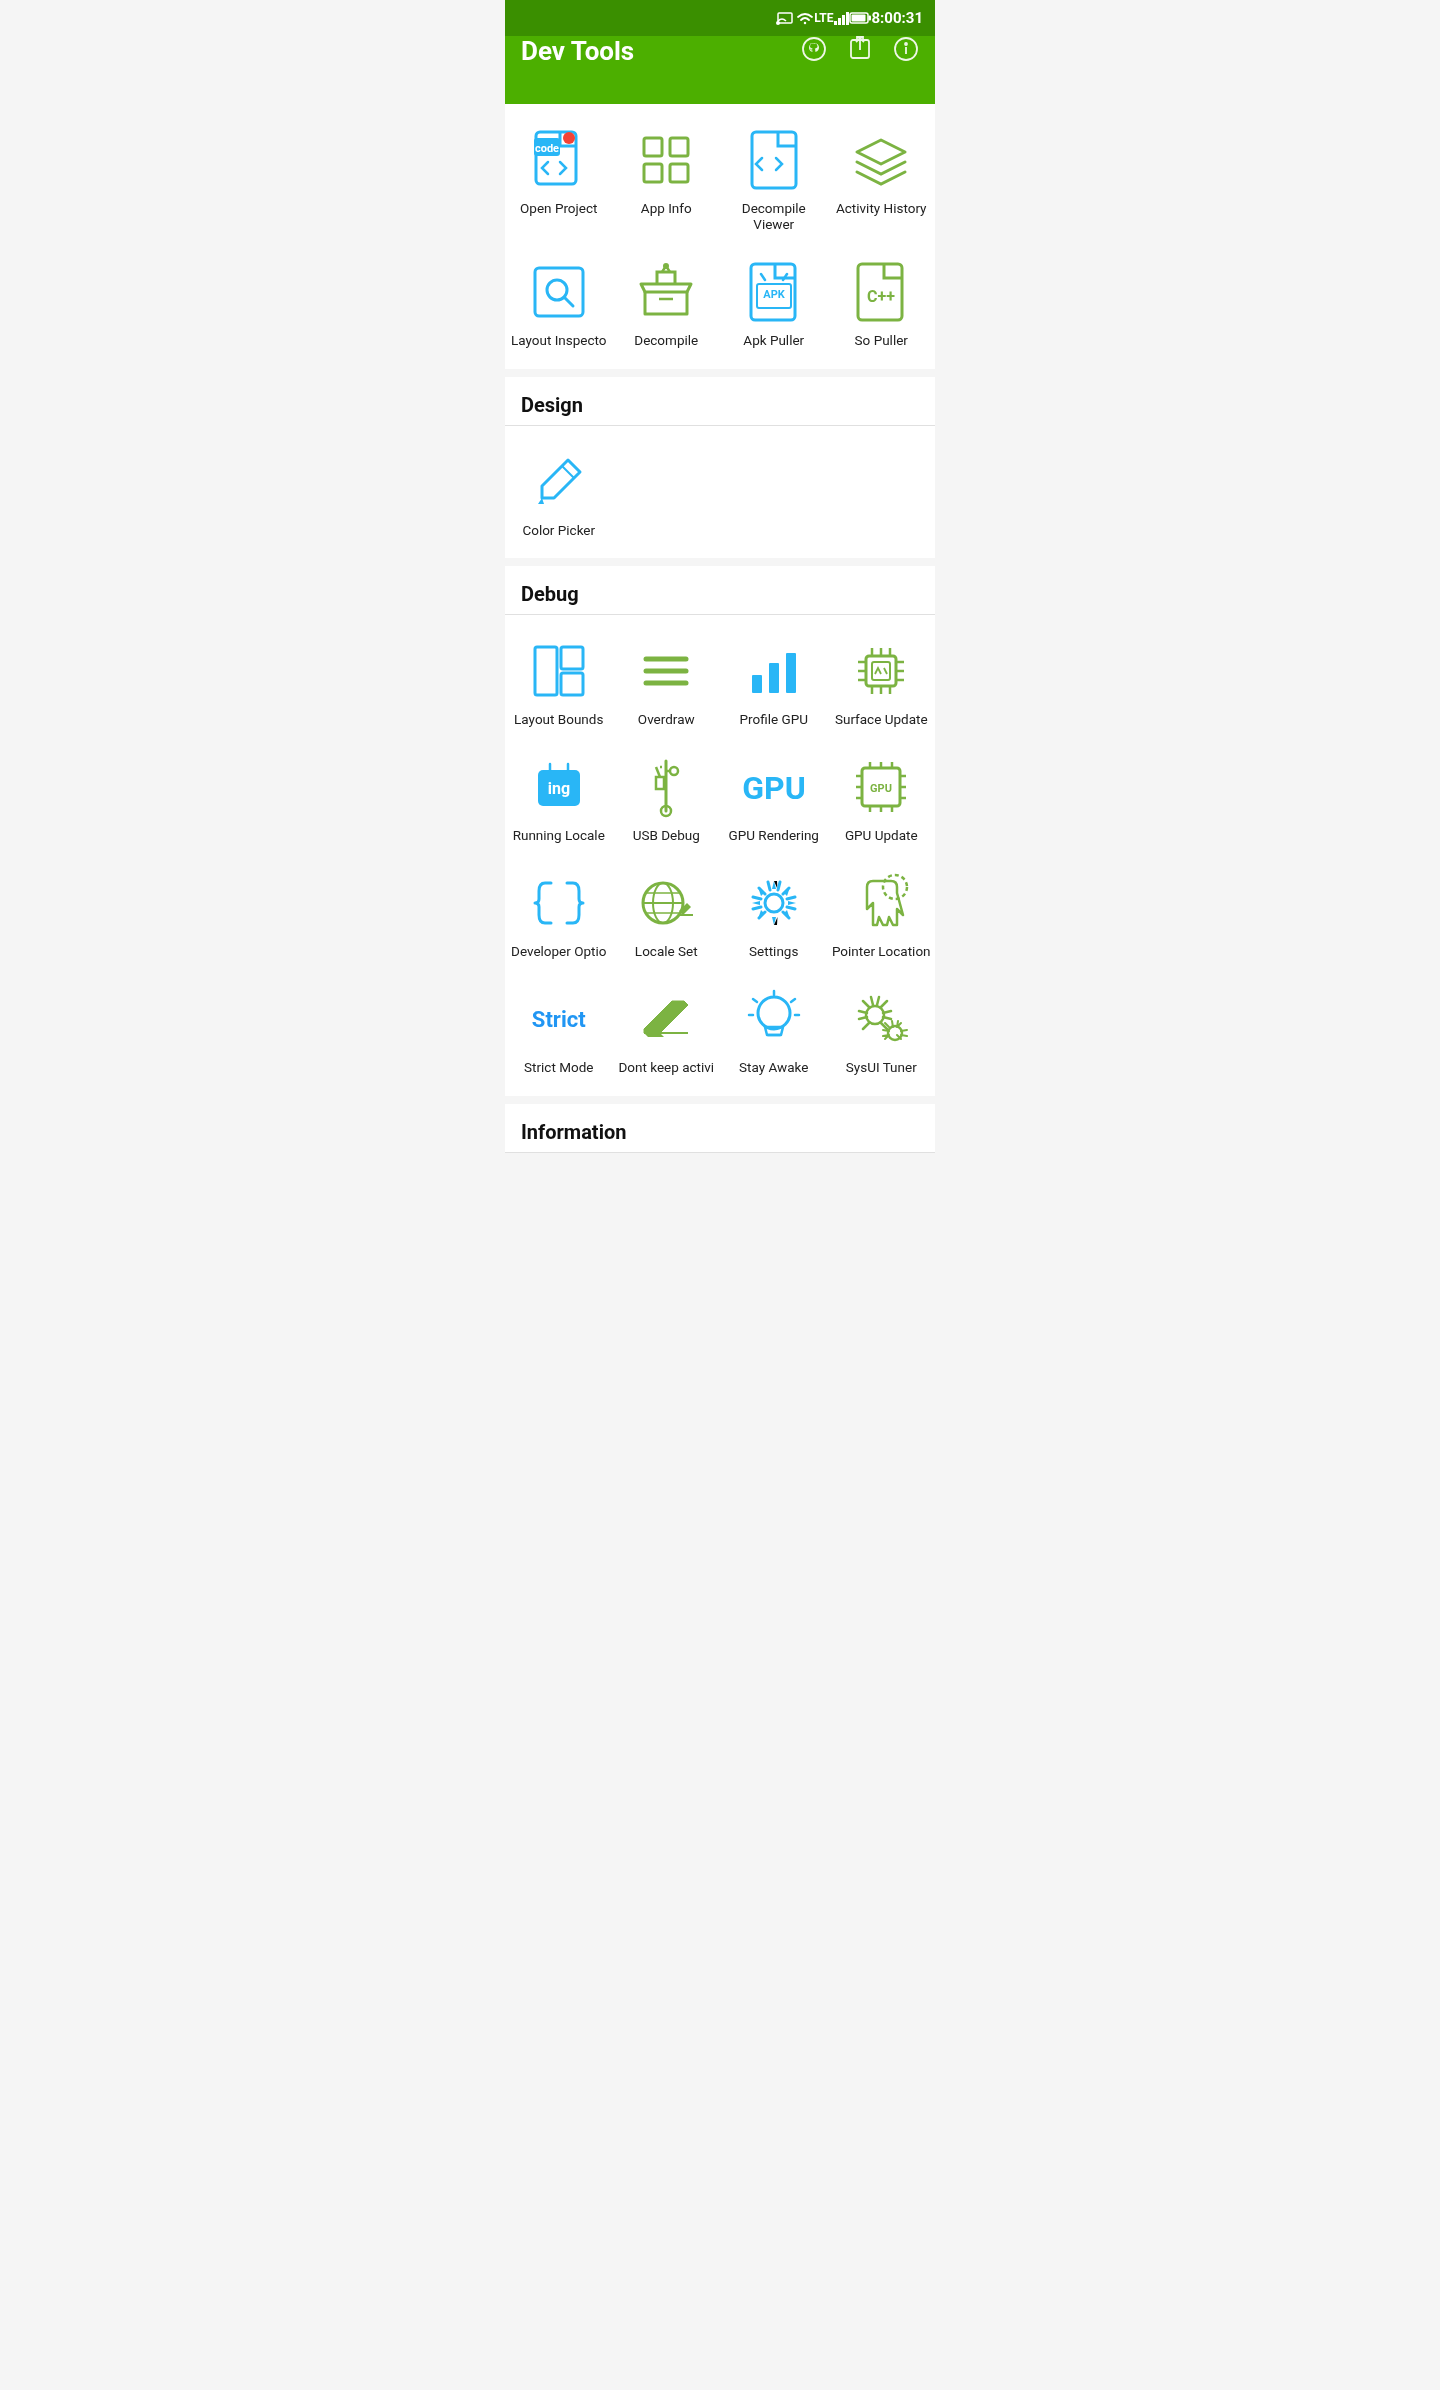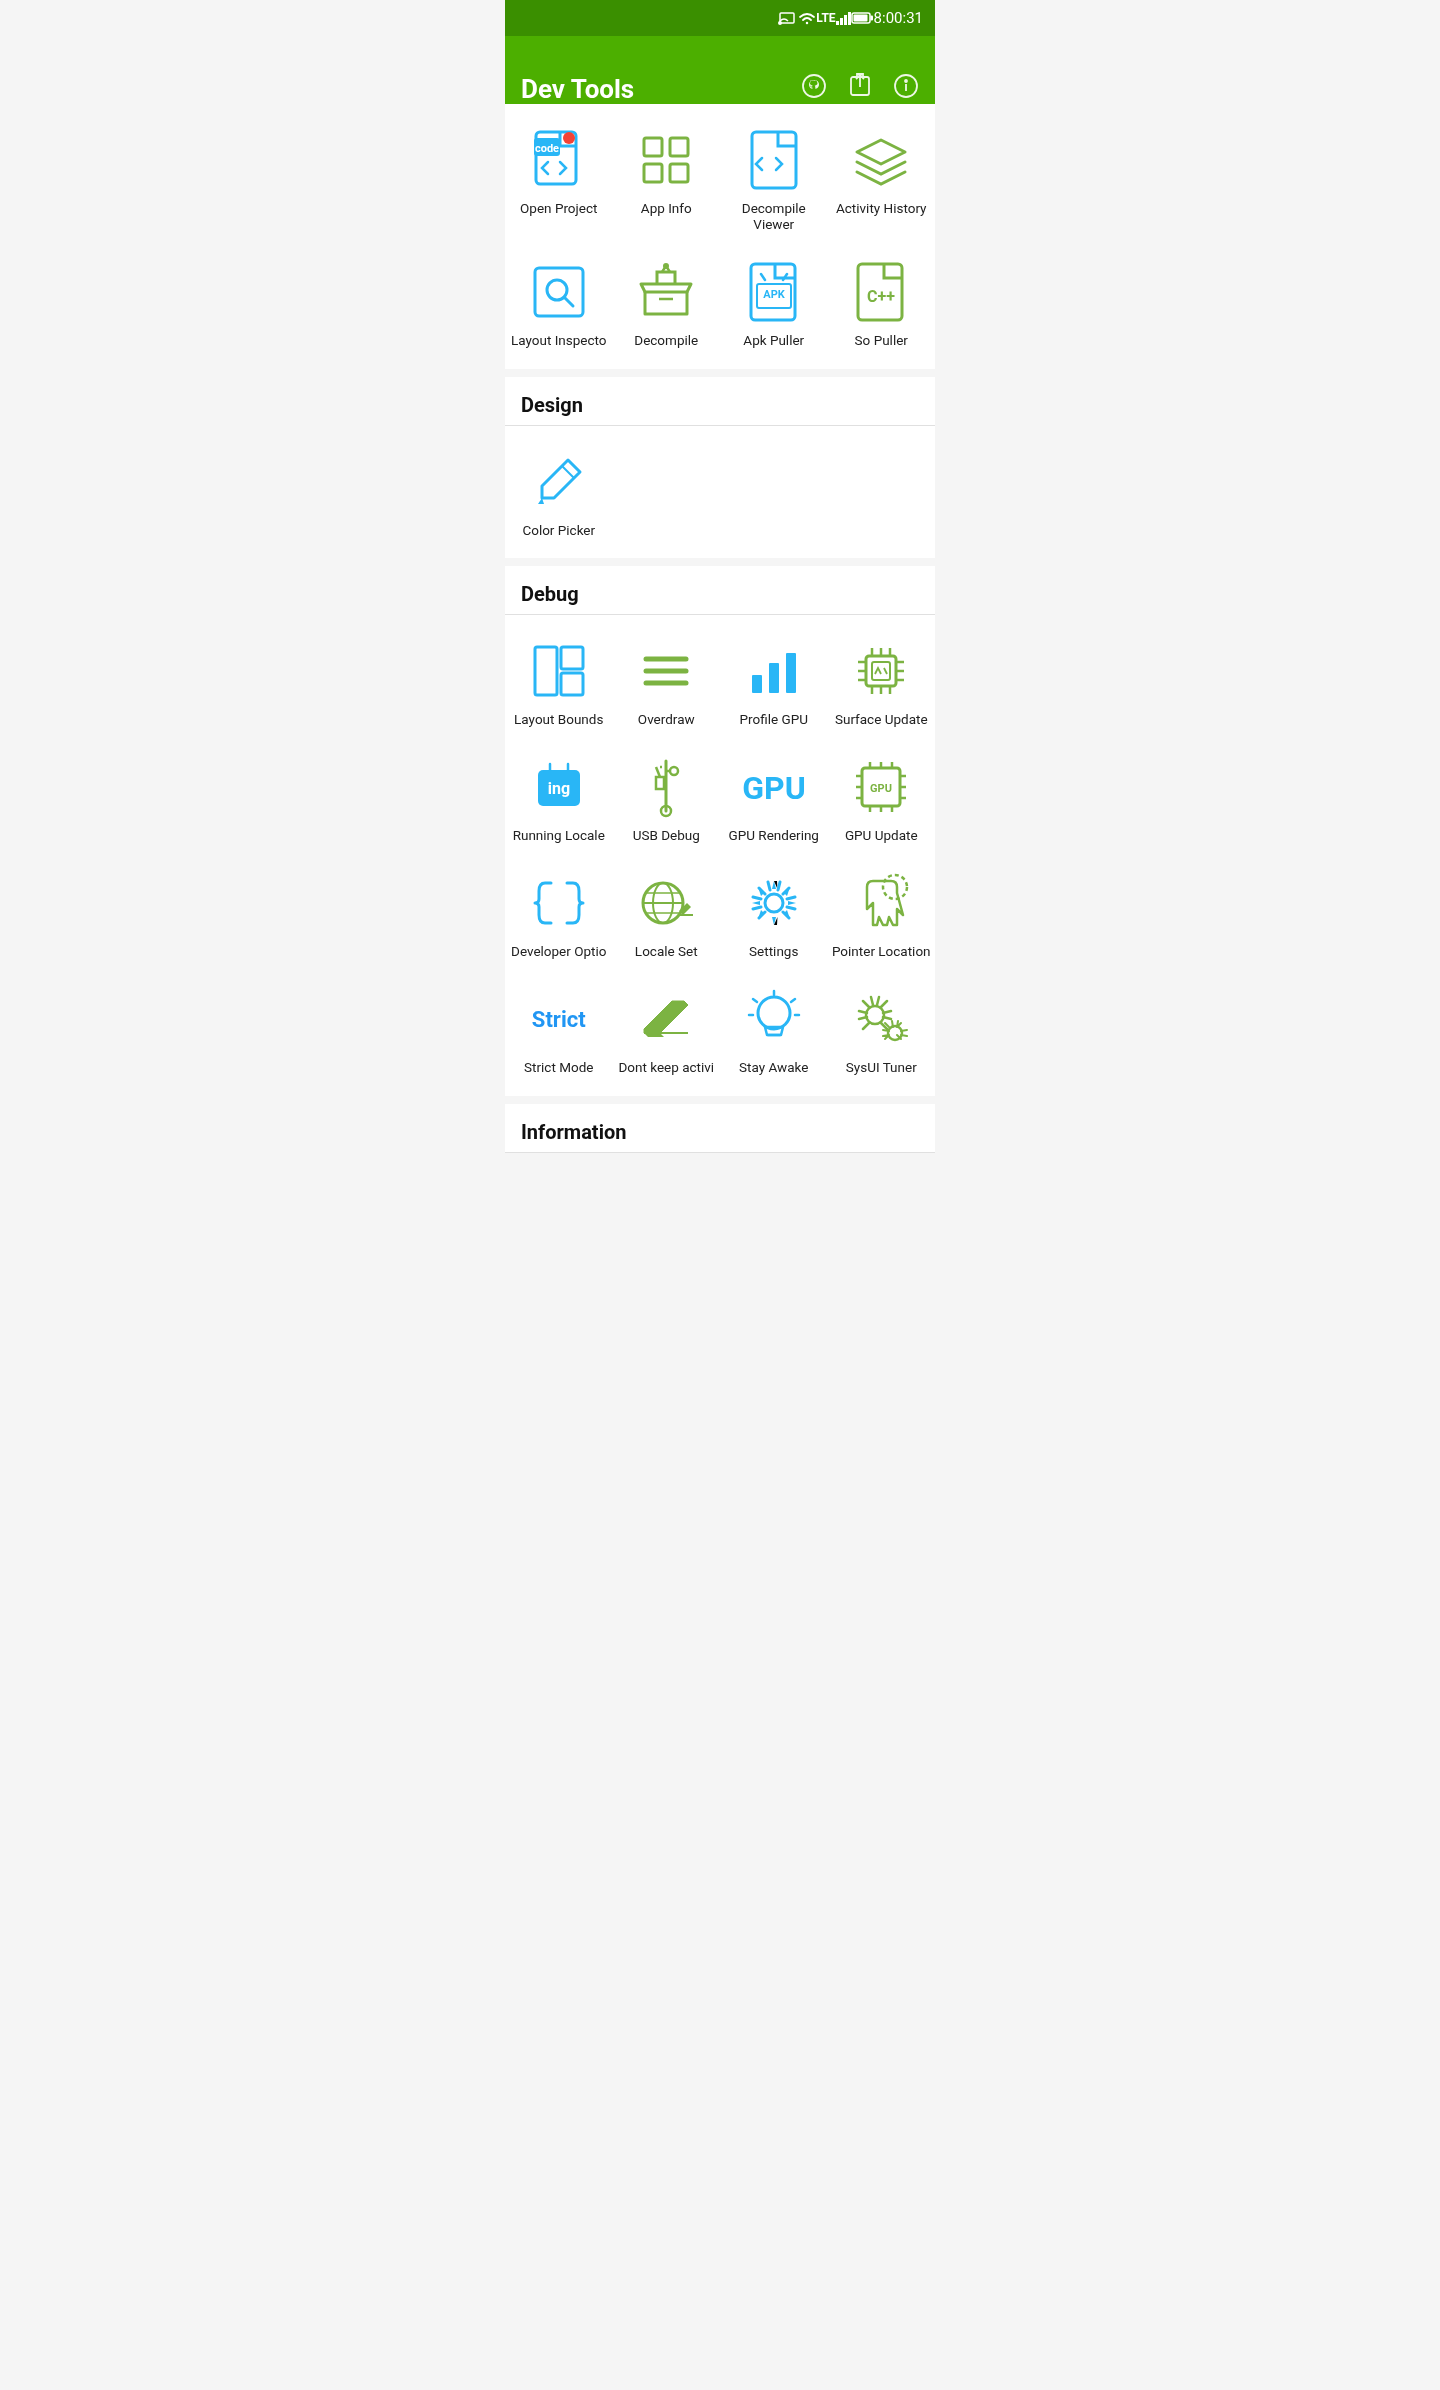--- a/index.html
+++ b/index.html
@@ -27,21 +27,21 @@
       color: white;
       font-size: 13px;
       font-weight: bold;
     }
 
     
     .header {
       background: #4caf00;
       height: 68px;
       display: flex;
-      align-items: flex-end;
+      align-items: flex-start;
       padding: 0 16px;
       gap: 16px;
     }
     .header-title {
       color: white;
       font-size: 26px;
       font-weight: bold;
       flex: 1;
     }
     .header-icons {
@@ -130,21 +130,21 @@
       <rect x="4" y="7" width="3" height="7" fill="white"></rect>
       <rect x="8" y="4" width="3" height="10" fill="white"></rect>
       <rect x="12" y="1" width="3" height="13" fill="white"></rect>
     </svg>
 
     <svg width="22" height="12" viewBox="0 0 22 12">
       <rect x="0" y="1" width="18" height="10" rx="2" fill="none" stroke="white" stroke-width="1.5"></rect>
       <rect x="18.5" y="3.5" width="2.5" height="5" rx="1" fill="white"></rect>
       <rect x="1.5" y="2.5" width="14" height="7" rx="1" fill="white"></rect>
     </svg>
-    <span style="color:white;font-size:15px;font-weight:normal;">8:00:31</span>
+    <span style="color:white;font-size:15px;font-weight:bold;">8:00:31</span>
   </div>
 </div>
 
 <div class="header">
   <span class="header-title">Dev Tools</span>
   <div class="header-icons">
 
     <span class="header-icon">
       <svg width="26" height="26" viewBox="0 0 26 26" fill="none" stroke="white" stroke-width="1.8">
         <circle cx="13" cy="13" r="11"></circle>

